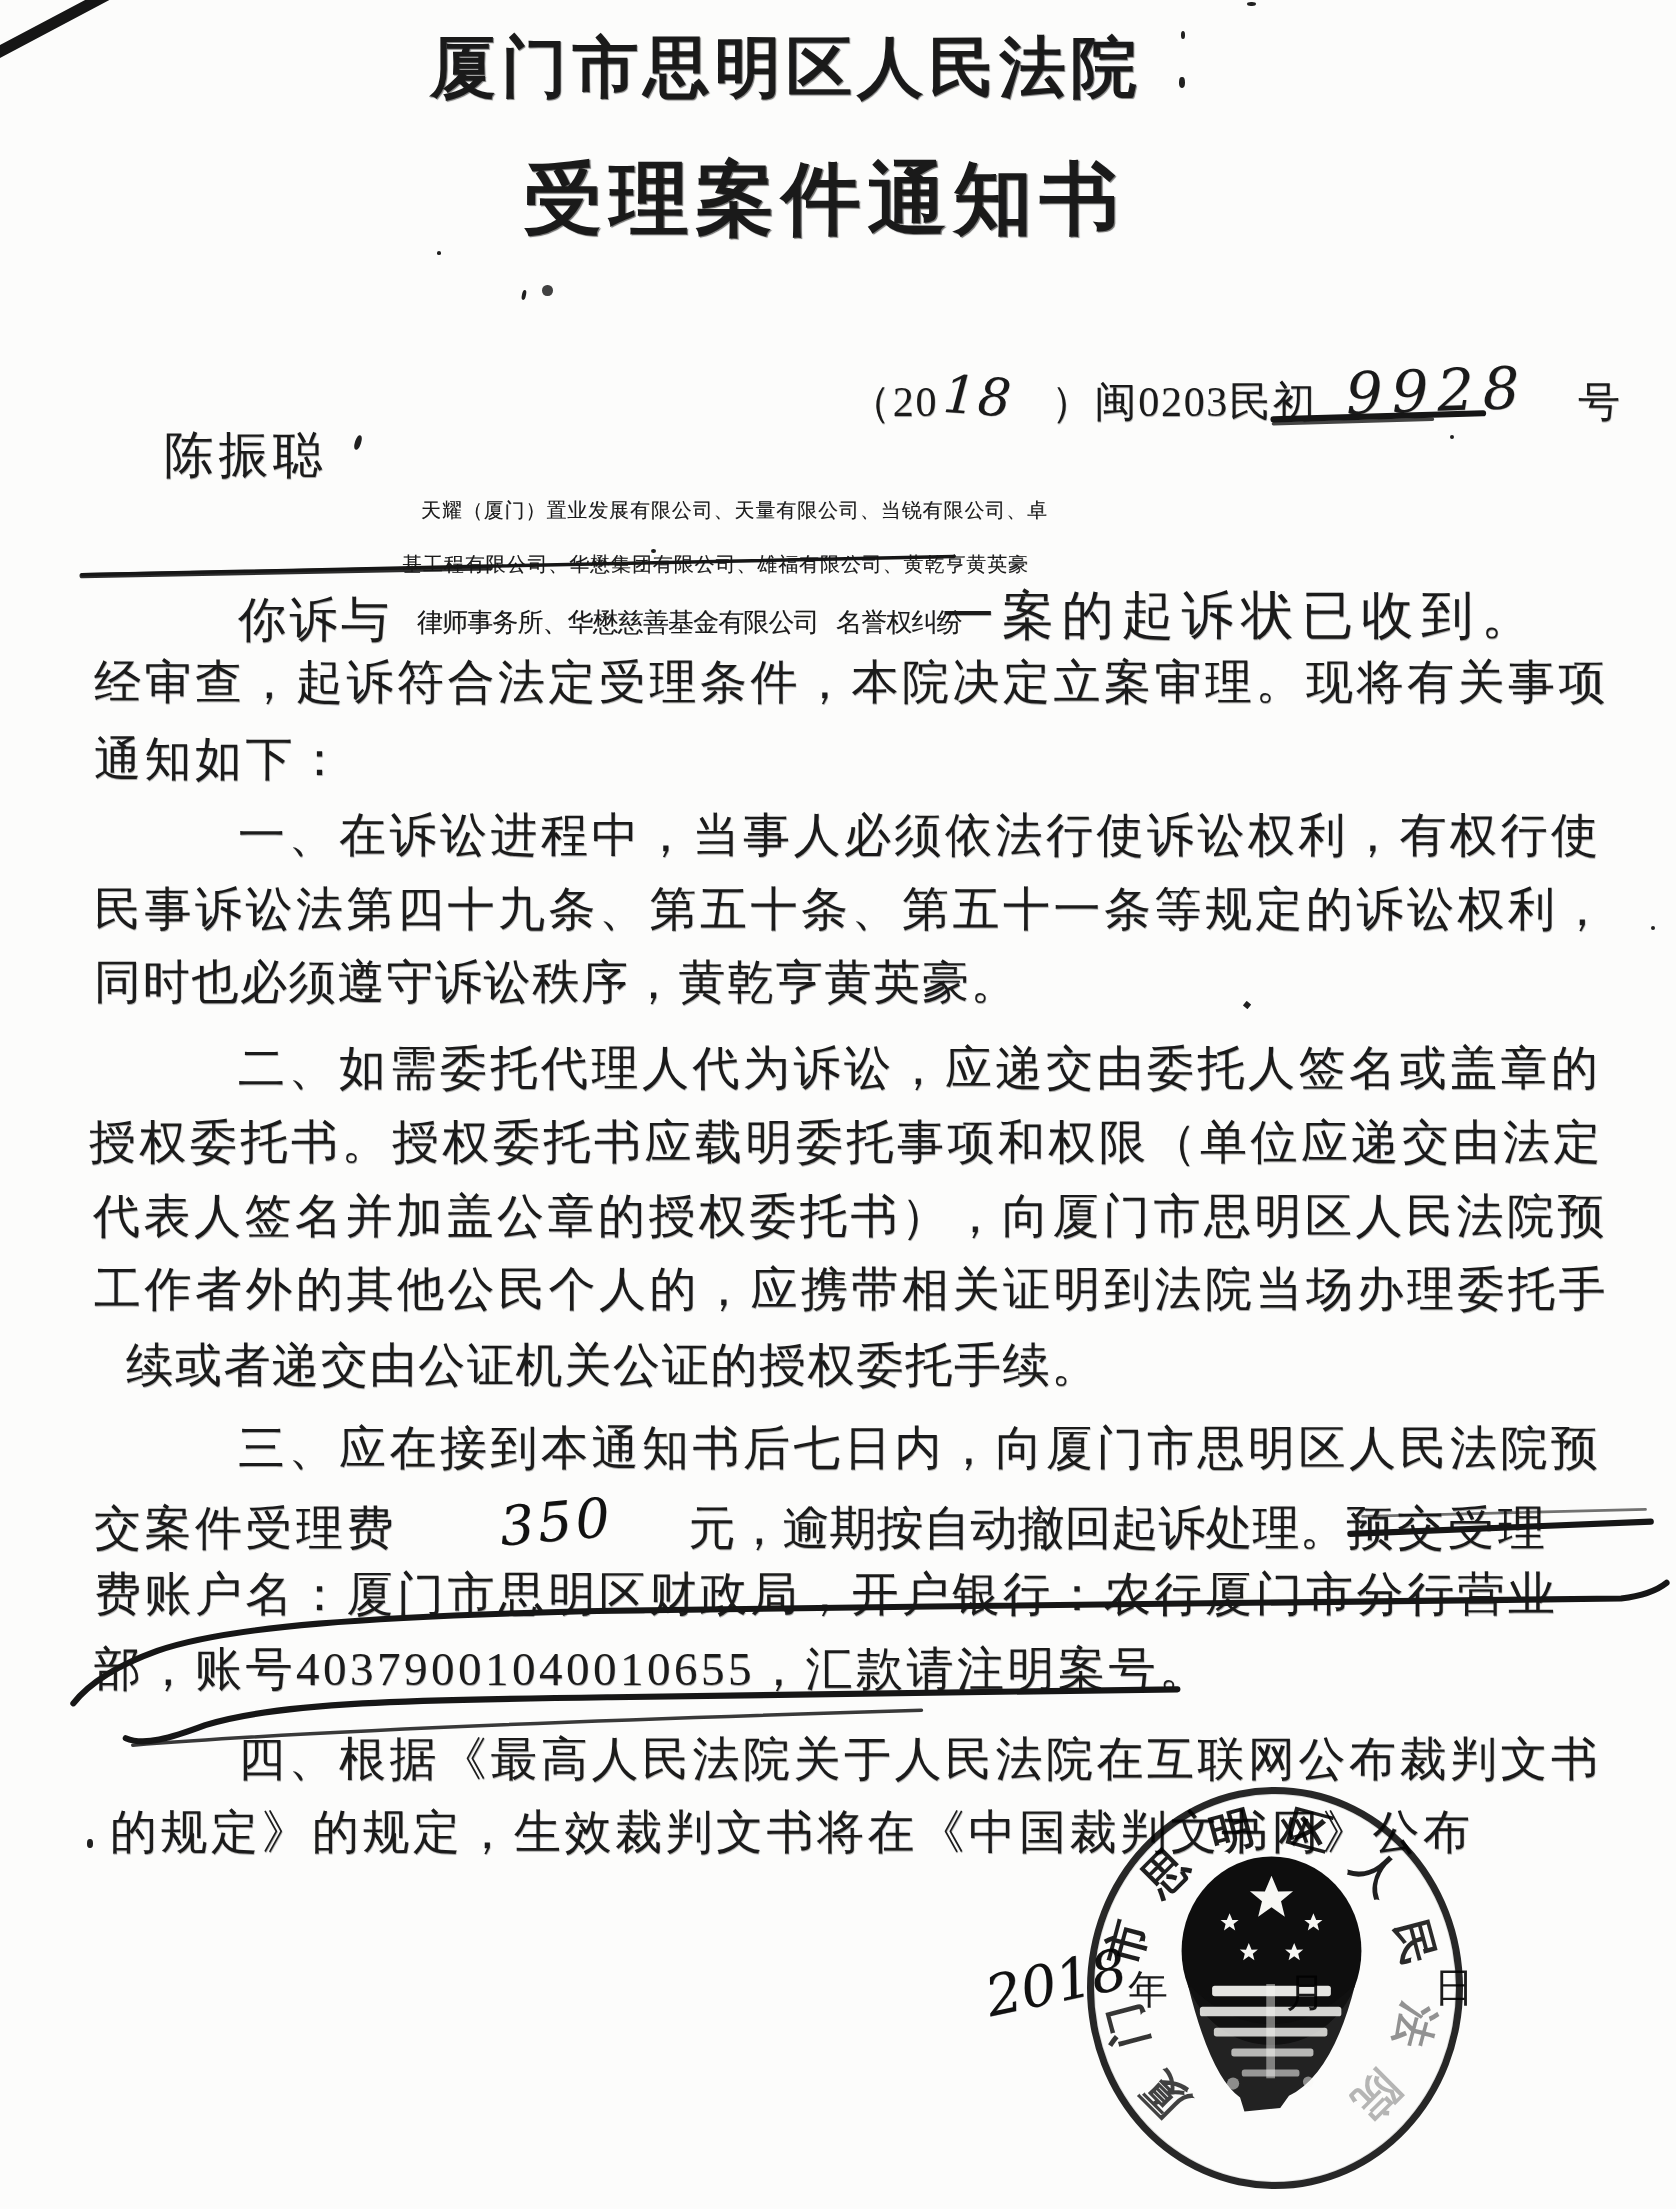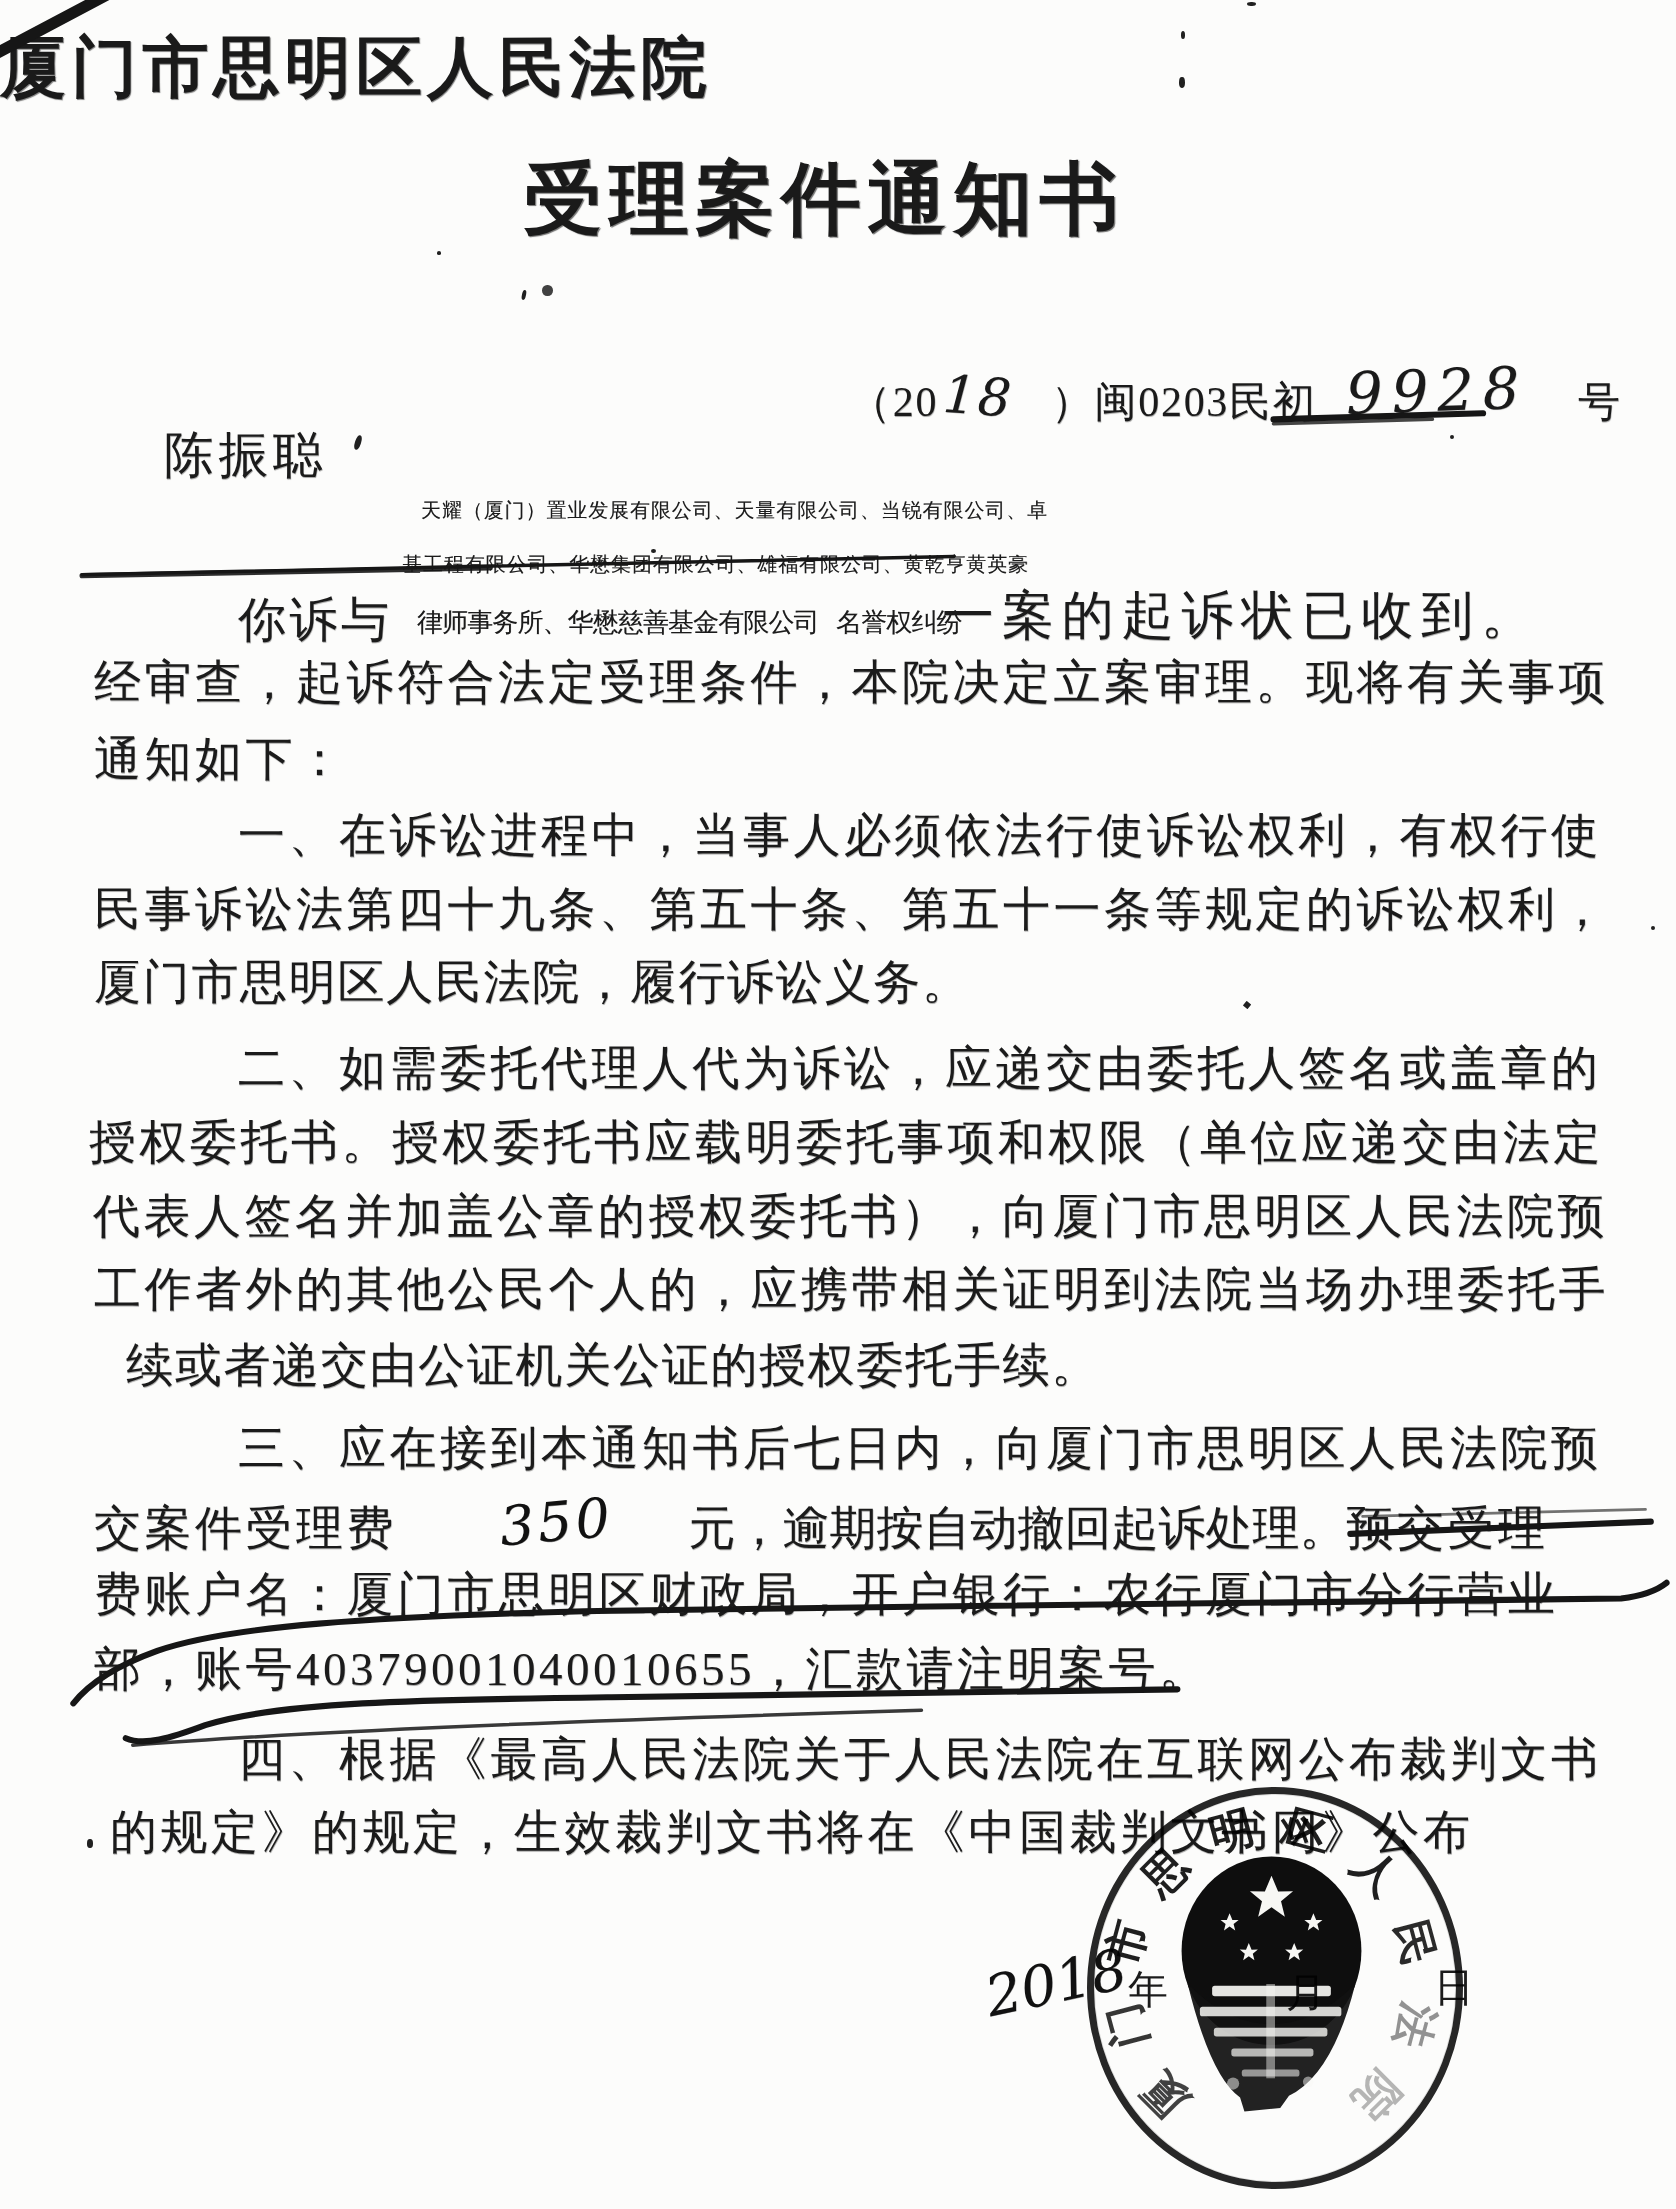--- a/index.html
+++ b/index.html
@@ -16,21 +16,21 @@
     text-shadow:0.5px 0.5px 0.7px rgba(10,10,10,0.35);
   }
   .small{font-size:20px;letter-spacing:0.9px;text-shadow:0.3px 0.3px 0.4px rgba(10,10,10,0.35);}
   .hw{
     position:absolute;white-space:nowrap;
     font-family:"DejaVu Serif", serif;
     font-style:italic;color:#111;line-height:1;
     text-shadow:0.4px 0.4px 0.4px rgba(0,0,0,0.4);
   }
   .title{
-    position:absolute;left:0;top:23px;width:1572px;
+    position:absolute;left:0;top:23px;width:1572px;text-align:center;
     font-size:66px;letter-spacing:5.2px;font-weight:700;
     text-shadow:0.9px 0.9px 0.9px rgba(0,0,0,0.5);
   }
   .subtitle{
     position:absolute;left:0;top:147px;width:1649px;text-align:center;
     font-family:"Liberation Sans", sans-serif;
     font-size:79px;letter-spacing:7px;font-weight:900;
     text-shadow:1.3px 1.3px 0.9px rgba(0,0,0,0.55);
   }
   .caseline{position:absolute;left:849px;top:362px;font-size:42px;letter-spacing:1.7px;white-space:nowrap;text-shadow:0.5px 0.5px 0.7px rgba(10,10,10,0.35);}
@@ -86,21 +86,21 @@
 <div class="ln small" style="left:417px;top:610px;font-size:26px;letter-spacing:-0.9px;">
   <span>律师事务所、华懋慈善基金有限公司</span><span style="margin-left:17.5px;">名誉权纠纷</span>
 </div>
 <div class="ln" style="left:942px;top:590px;font-size:52px;letter-spacing:7.9px;">一案的起诉状已收到。</div>
 
 <div class="ln" style="left:94px;top:659px;">经审查，起诉符合法定受理条件，本院决定立案审理。现将有关事项</div>
 <div class="ln" style="left:94px;top:736px;">通知如下：</div>
 
 <div class="ln" style="left:238px;top:812px;">一、在诉讼进程中，当事人必须依法行使诉讼权利，有权行使</div>
 <div class="ln" style="left:94px;top:886px;">民事诉讼法第四十九条、第五十条、第五十一条等规定的诉讼权利，</div>
-<div class="ln" style="left:94px;top:959px;letter-spacing:1.7px;">厦门市思明区人民法院，履行诉讼义务。</div>
+<div class="ln" style="left:94px;top:959px;letter-spacing:1.7px;">同时也必须遵守诉讼秩序，黄乾亨黄英豪。</div>
 
 <div class="ln" style="left:238px;top:1045px;">二、如需委托代理人代为诉讼，应递交由委托人签名或盖章的</div>
 <div class="ln" style="left:89px;top:1119px;">授权委托书。授权委托书应载明委托事项和权限（单位应递交由法定</div>
 <div class="ln" style="left:93px;top:1193px;">代表人签名并加盖公章的授权委托书），向厦门市思明区人民法院预</div>
 <div class="ln" style="left:94px;top:1266px;">工作者外的其他公民个人的，应携带相关证明到法院当场办理委托手</div>
 <div class="ln" style="left:94px;top:1342px;letter-spacing:1.7px;margin-left:32px;">续或者递交由公证机关公证的授权委托手续。</div>
 
 <div class="ln" style="left:238px;top:1425px;">三、应在接到本通知书后七日内，向厦门市思明区人民法院预</div>
 <div class="ln" style="left:94px;top:1499px;">
   <span>交案件受理费</span><span class="hw" style="position:static;display:inline-block;font-size:54px;transform:rotate(-5deg) translateY(-3.5px);margin-left:103px;">350</span><span style="margin-left:75px;letter-spacing:0;">元，逾期按自动撤回起诉处理。</span><span>预交受理</span>

